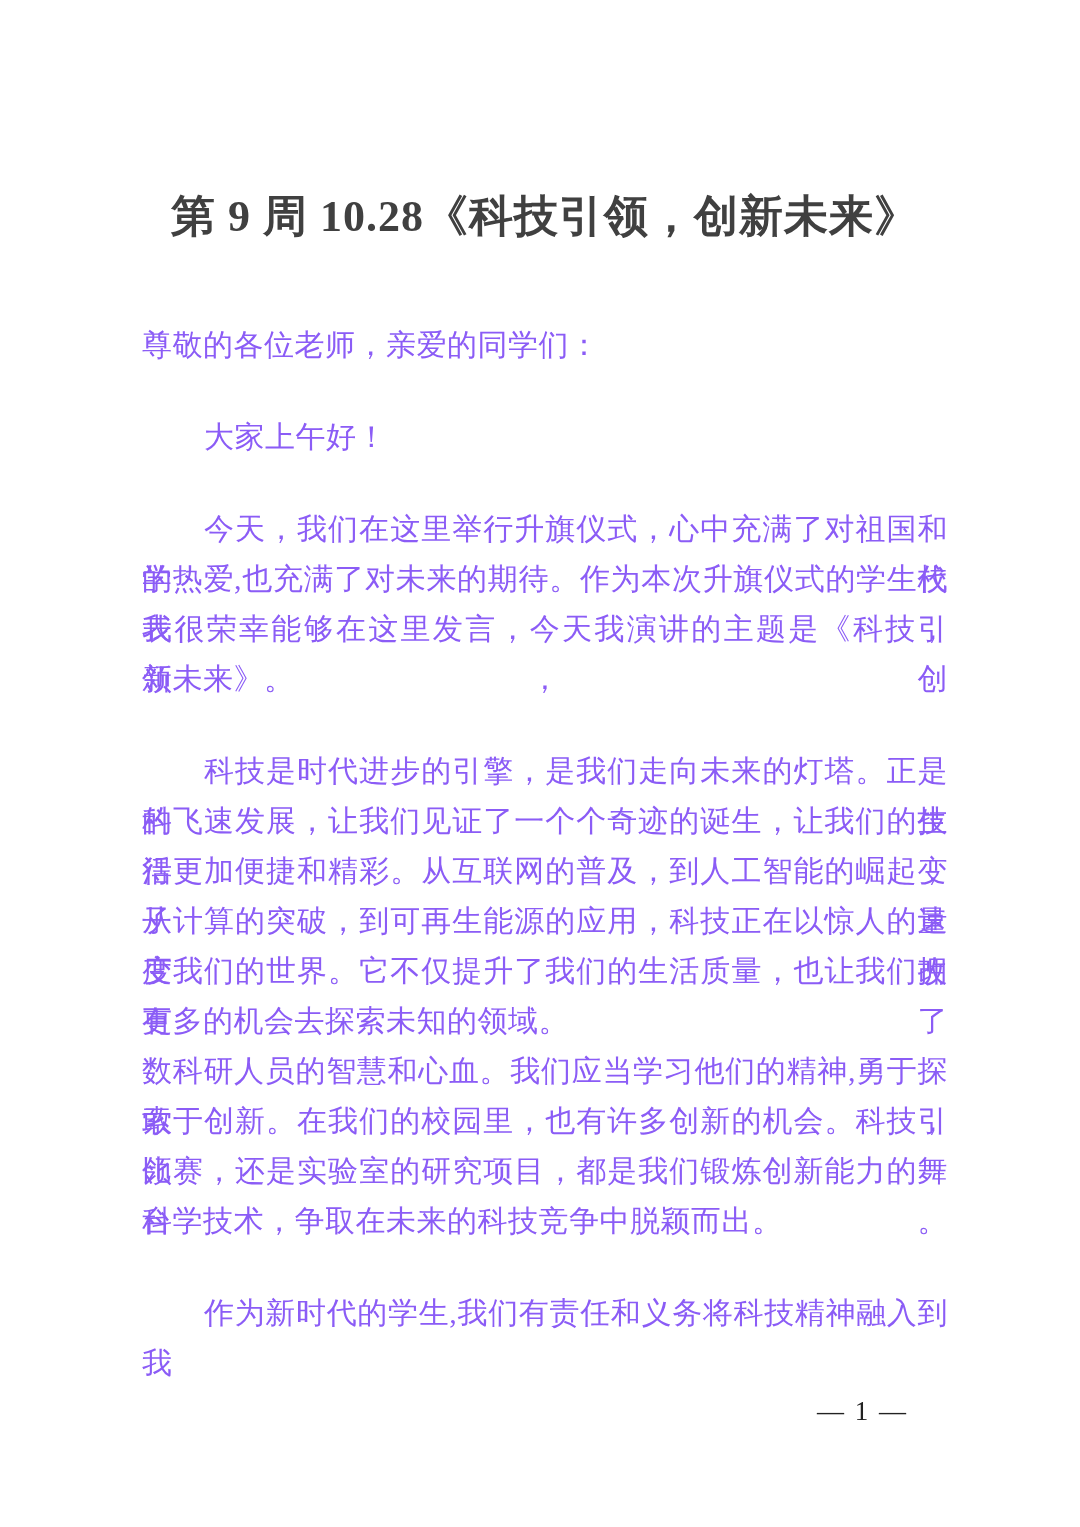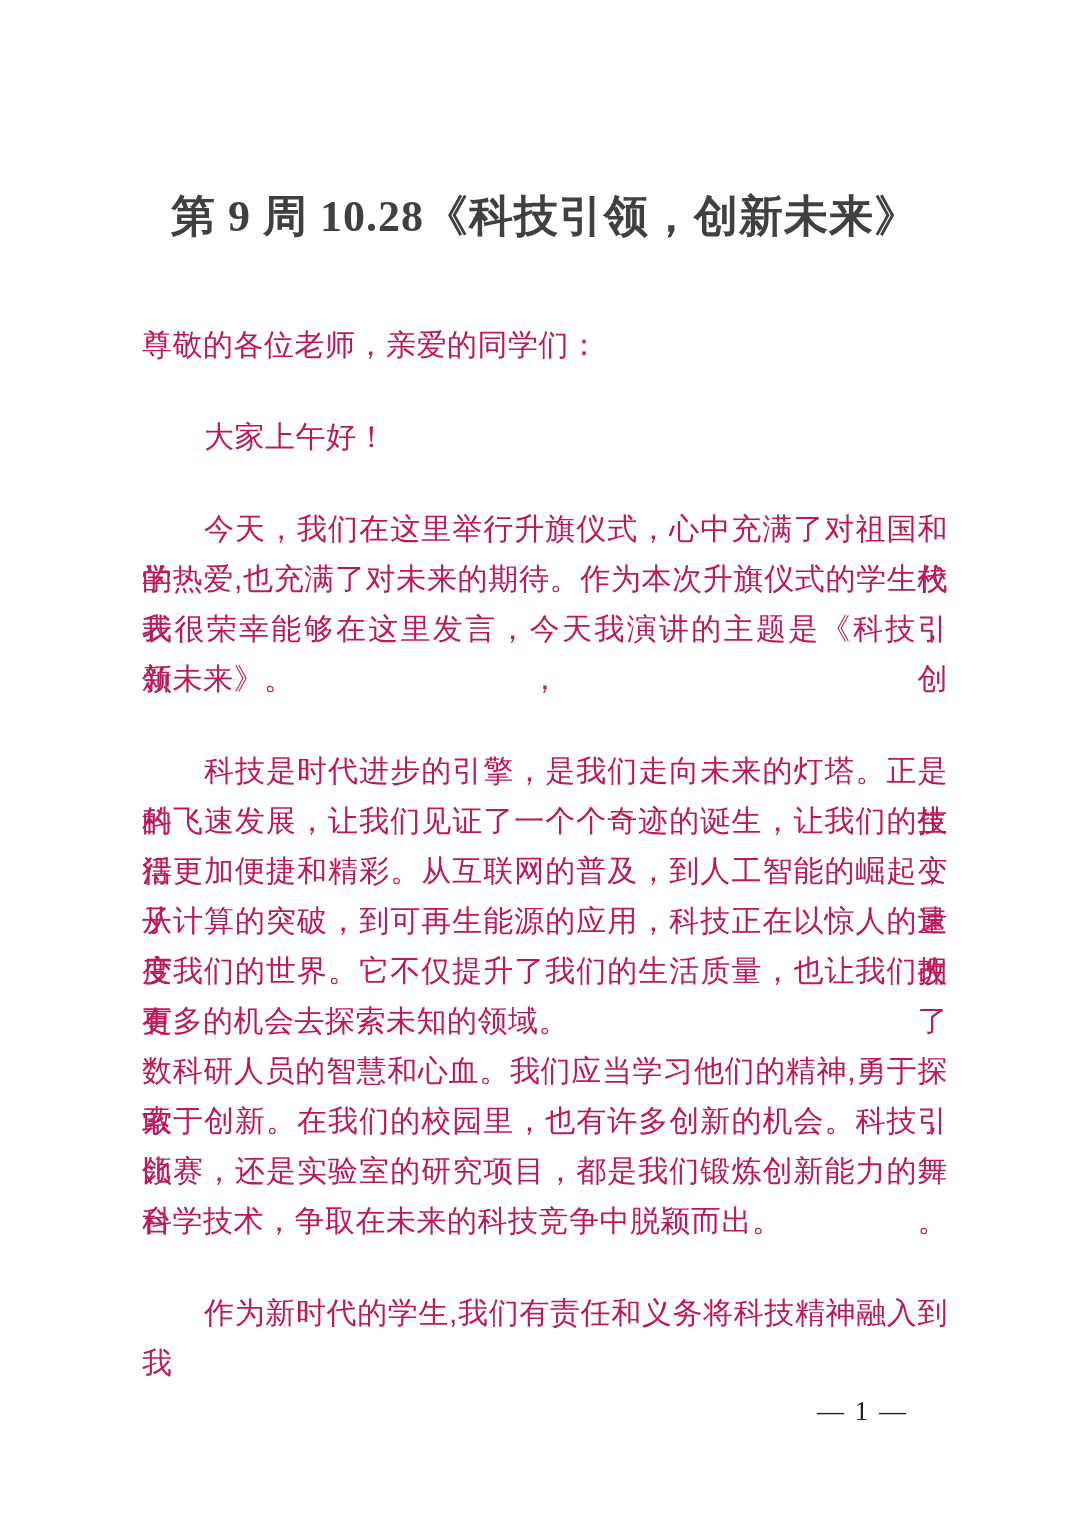--- a/index.html
+++ b/index.html
@@ -27,23 +27,23 @@
     line-height: 54px;
     color: #404040;
     letter-spacing: 1px;
     white-space: nowrap;
   }
   .doc-body {
     position: absolute;
     left: 142px;
     top: 320px;
     width: 806px;
-    font-family: Liberation Sans, sans-serif;
+    font-family: Liberation Serif, serif;
     font-size: 30px;
-    color: #be185d;
+    color: #8b5cf6;
   }
   .line {
     height: 50px;
     line-height: 50px;
     text-align: justify;
     text-align-last: left;
     letter-spacing: 0.5px;
   }
   .line.fill {
     text-align-last: justify;

